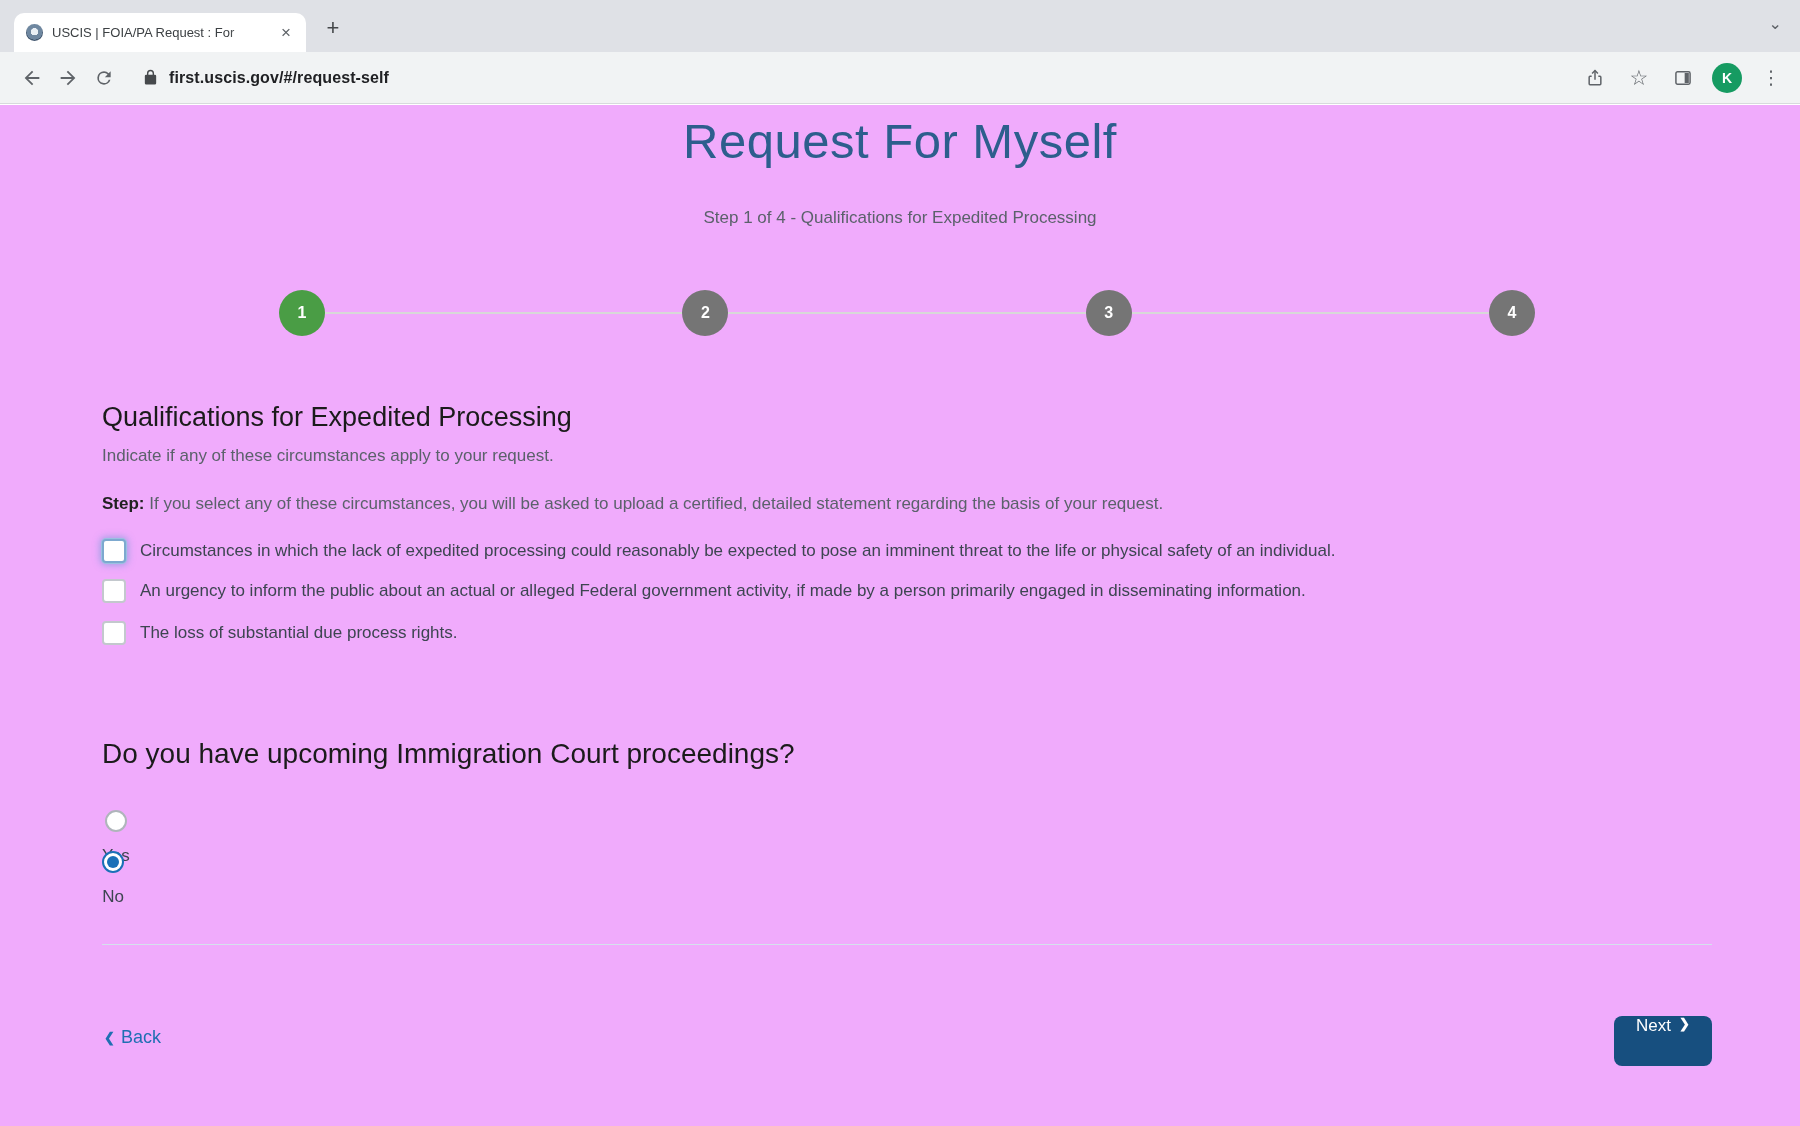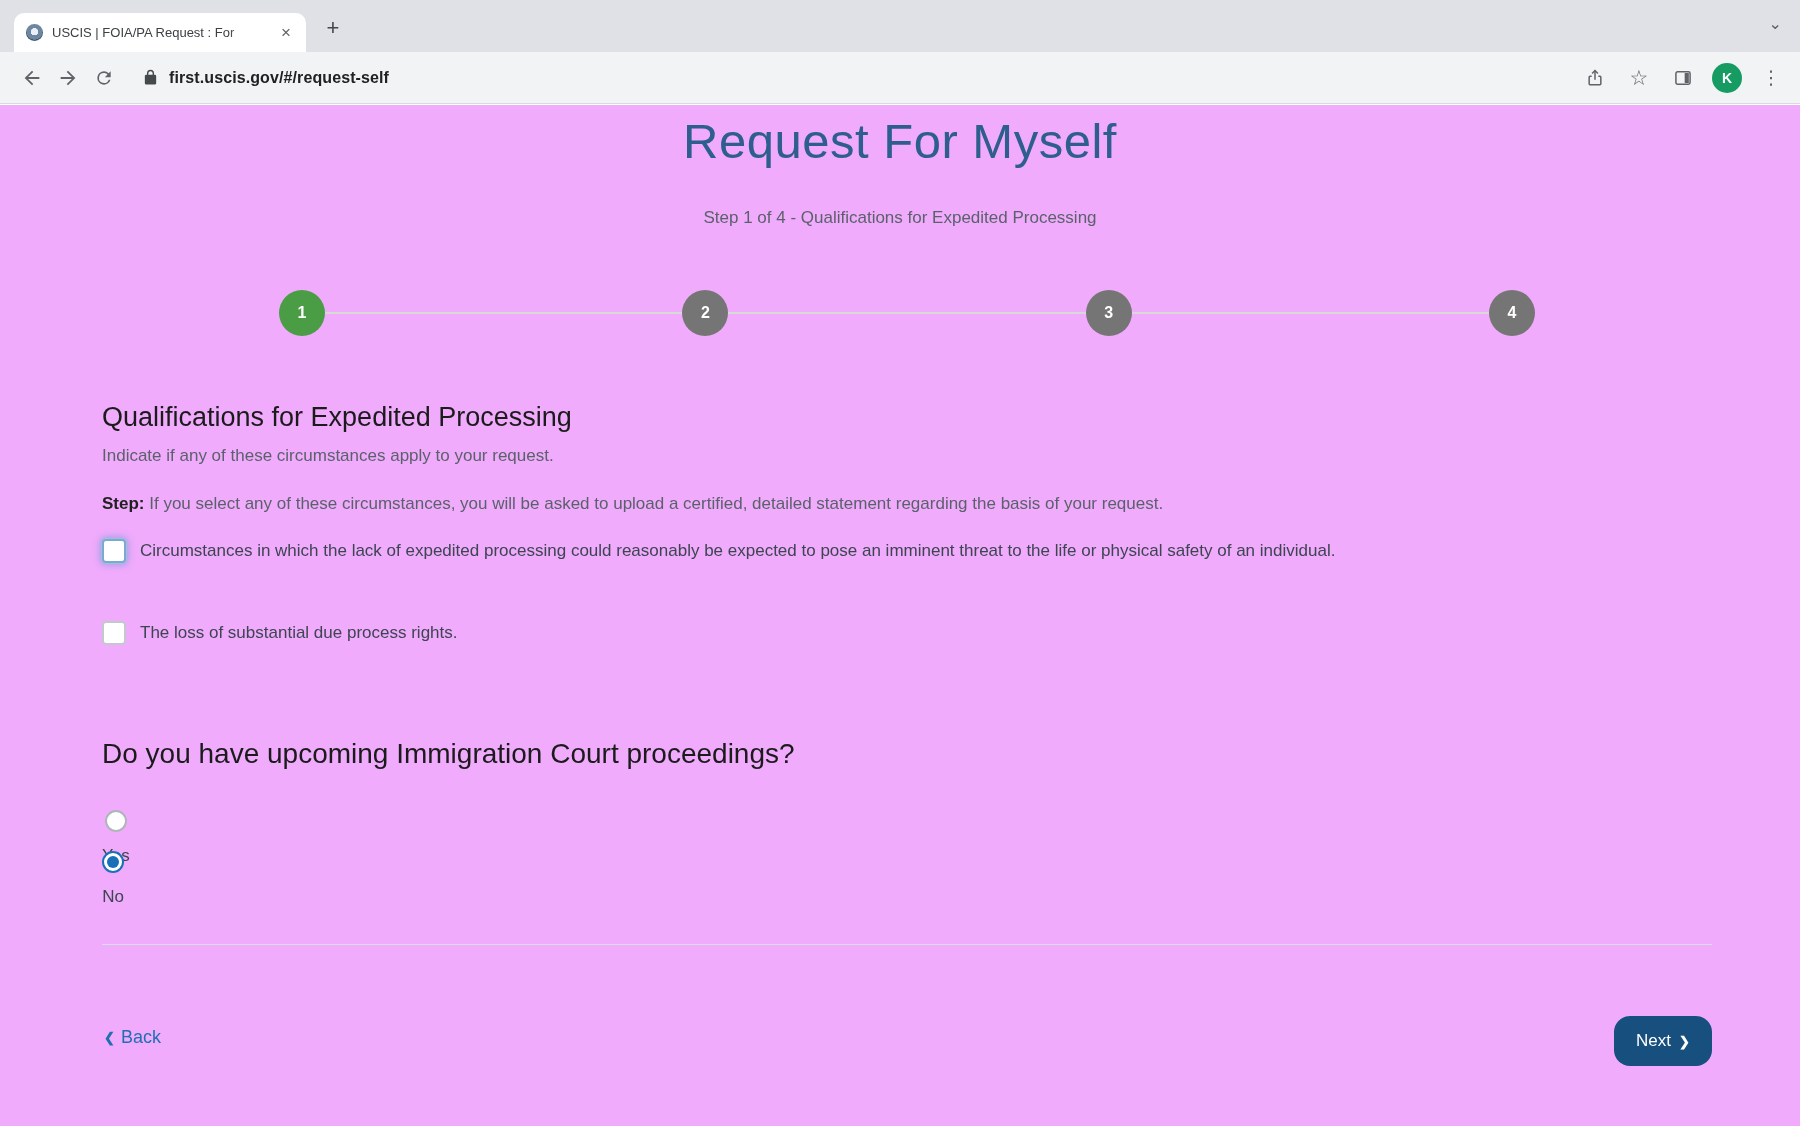--- a/index.html
+++ b/index.html
@@ -151,23 +151,23 @@
 
   .back-link {
     position: absolute; top: 922px; left: 104px;
     display: flex; align-items: center; gap: 6px;
     color: #1f6fb2; font-size: 18px; font-weight: 500; cursor: pointer;
   }
   .back-chevron { font-size: 13px; font-weight: 700; }
 
   .next-button {
     position: absolute; top: 911px; right: 88px;
-    width: 98px; height: 50px; background: #174f7f; border-radius: 16px;
+    width: 98px; height: 50px; background: #174f7f; border-radius: 8px;
     color: #ffffff; font-size: 17px; font-weight: 500;
-    display: flex; align-items: center; justify-content: center; gap: 8px;
+    display: flex; align-items: flex-start; justify-content: center; gap: 8px;
     cursor: pointer; border: none;
   }
   .next-chevron { font-size: 13px; font-weight: 700; }
 </style>
 </head>
 <body>
 
 <div class="tab-strip">
   <div class="tab">
     <span class="favicon"></span>
@@ -244,20 +244,24 @@
   <div class="section-heading">Qualifications for Expedited Processing</div>
   <div class="section-subheading">Indicate if any of these circumstances apply to your request.</div>
   <div class="note-line">
     <b>Step:</b><span> If you select any of these circumstances, you will be asked to upload a certified, detailed statement regarding the basis of your request.</span>
   </div>
 
   <div class="checkbox-row" style="top:432px">
     <span class="checkbox glow"></span>
     <span class="checkbox-label">Circumstances in which the lack of expedited processing could reasonably be expected to pose an imminent threat to the life or physical safety of an individual.</span>
   </div>
+  <div class="checkbox-row" style="top:472px">
+    <span class="checkbox"></span>
+    <span class="checkbox-label">An urgency to inform the public about an actual or alleged Federal government activity, if made by a person primarily engaged in disseminating information.</span>
+  </div>
   <div class="checkbox-row" style="top:514px">
     <span class="checkbox"></span>
     <span class="checkbox-label">The loss of substantial due process rights.</span>
   </div>
 
   <div class="question-heading">Do you have upcoming Immigration Court proceedings?</div>
 
   <div class="radio-row" style="top:705px">
     <span class="radio"></span>
     <span class="radio-label">Yes</span>

